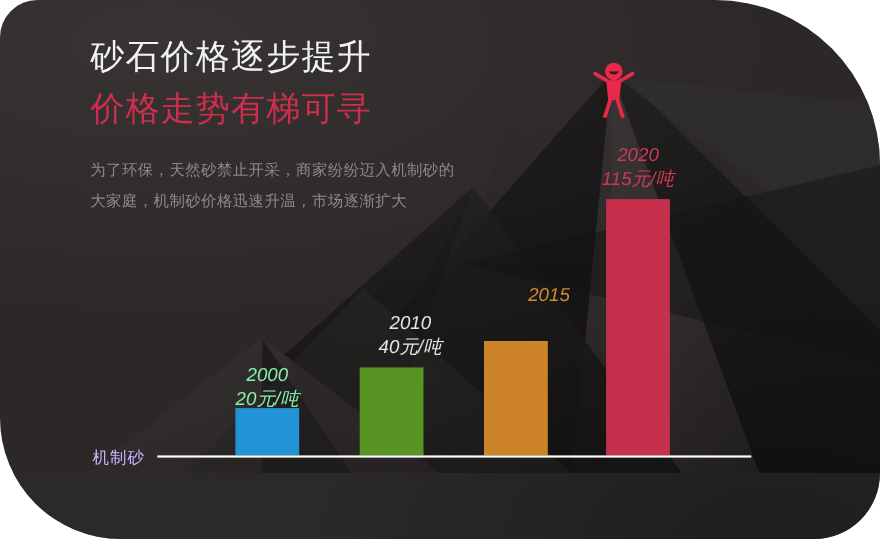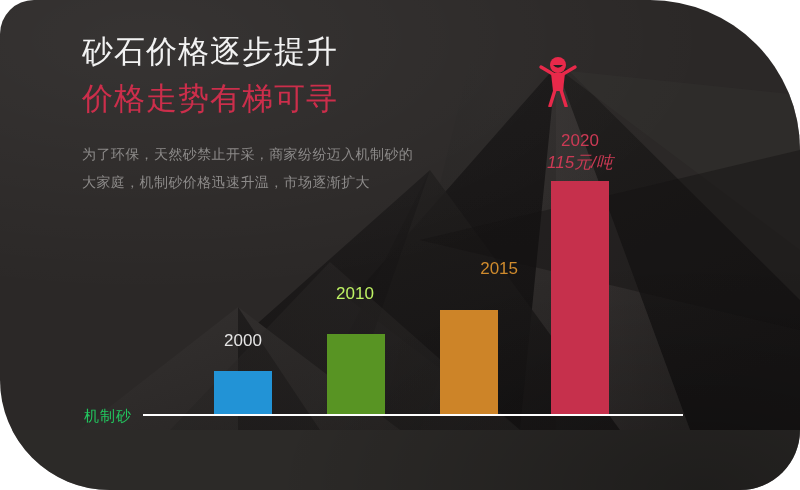--- a/index.html
+++ b/index.html
@@ -97,38 +97,38 @@
     bottom: 76px;
   }
 
   .bar-label {
     position: absolute;
     text-align: center;
     white-space: nowrap;
     line-height: 22px;
     font-size: 17px;
   }
-  .bar-label .yr { display: block; }
+  .bar-label .yr { display: block; font-style: italic; }
   .bar-label .pr { display: block; font-style: italic; }
 
   
   #baseline {
     position: absolute;
     left: 143px;
     bottom: 74px;
     width: 540px;
     height: 2px;
     background: #ffffff;
   }
   #axis-label {
     position: absolute;
     left: 84px;
     bottom: 64px;
     font-size: 15px;
-    color: #22c55e;
+    color: #c4b5fd;
     letter-spacing: 1px;
   }
 
   
   #figure {
     position: absolute;
     left: 536px;
     top: 55px;
     width: 44px;
     height: 52px;
@@ -192,27 +192,29 @@
 
     <div id="textblock">
       <div class="title">砂石价格逐步提升</div>
       <div class="subtitle">价格走势有梯可寻</div>
       <div class="body-text">为了环保，天然砂禁止开采，商家纷纷迈入机制砂的大家庭，机制砂价格迅速升温，市场逐渐扩大</div>
     </div>
 
     <div id="chart">
 
       <div class="bar" style="left:214px; width:58px; height:43px; background:#2293d6;"></div>
-      <div class="bar-label" style="left:194px; width:98px; top:330px; color:#e5e5e5;">
+      <div class="bar-label" style="left:194px; width:98px; top:330px; color:#86efac;">
         <span class="yr">2000</span>
+        <span class="pr">20元/吨</span>
       </div>
 
       <div class="bar" style="left:327px; width:58px; height:80px; background:#589423;"></div>
-      <div class="bar-label" style="left:306px; width:98px; top:283px; color:#bef264;">
+      <div class="bar-label" style="left:324px; width:98px; top:283px; color:#e5e5e5;">
         <span class="yr">2010</span>
+        <span class="pr">40元/吨</span>
       </div>
 
       <div class="bar" style="left:440px; width:58px; height:104px; background:#cd8428;"></div>
       <div class="bar-label" style="left:420px; width:98px; top:258px; color:#d08b2d;text-align:right;">
         <span class="yr">2015</span>
       </div>
 
       <div class="bar" style="left:551px; width:58px; height:233px; background:#c6304c;"></div>
       <div class="bar-label" style="left:531px; width:98px; top:130px; color:#cc3a55;">
         <span class="yr">2020</span>

